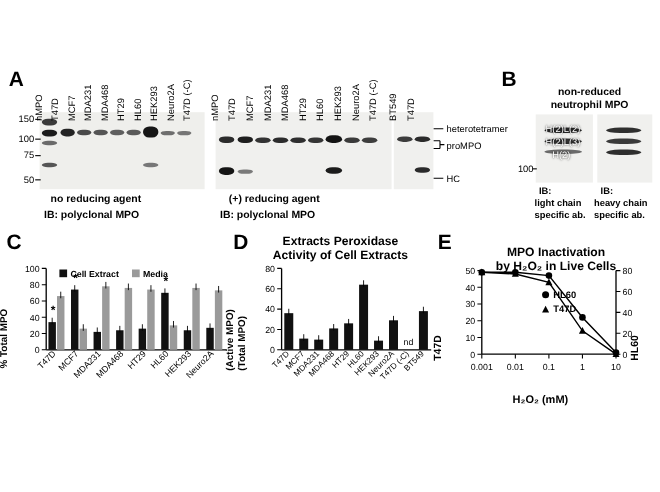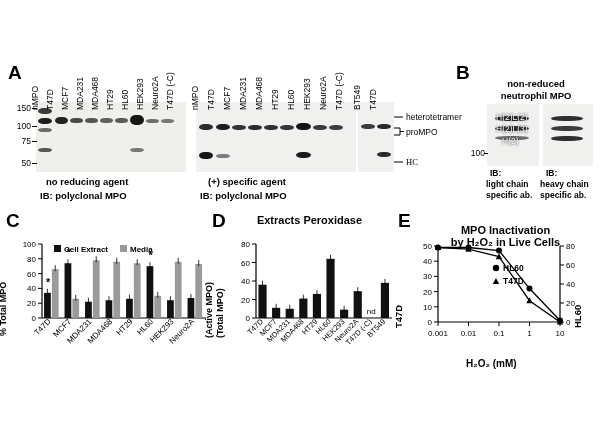--- a/index.html
+++ b/index.html
@@ -79,39 +79,39 @@
   <div class="lbl" style="left:216px;top:100px;"><span class="rot90" style="display:inline-block;">T47D</span></div>
   <div class="lbl" style="left:232px;top:100px;"><span class="rot90" style="display:inline-block;">MCF7</span></div>
   <div class="lbl" style="left:248px;top:100px;"><span class="rot90" style="display:inline-block;">MDA231</span></div>
   <div class="lbl" style="left:264px;top:100px;"><span class="rot90" style="display:inline-block;">MDA468</span></div>
   <div class="lbl" style="left:280px;top:100px;"><span class="rot90" style="display:inline-block;">HT29</span></div>
   <div class="lbl" style="left:296px;top:100px;"><span class="rot90" style="display:inline-block;">HL60</span></div>
   <div class="lbl" style="left:312px;top:100px;"><span class="rot90" style="display:inline-block;">HEK293</span></div>
   <div class="lbl" style="left:328px;top:100px;"><span class="rot90" style="display:inline-block;">Neuro2A</span></div>
   <div class="lbl" style="left:344px;top:100px;"><span class="rot90" style="display:inline-block;">T47D (-C)</span></div>
 
-  <div class="lbl-b" style="left:208px;top:176px;font-size:9.5px;">(+) specific agent</div>
+  <div class="lbl-b" style="left:208px;top:176px;font-size:9.5px;">(+) reducing agent</div>
   <div class="lbl-b" style="left:200px;top:190px;font-size:9.5px;">IB: polyclonal MPO</div>
 
   <div class="blot" id="blotA3" style="left:358px;top:102px;width:36px;height:70px;background:#f0f0ee;">
     <div class="band" style="left:3px;top:22px;width:14px;height:5px;background:#3c3c3c;"></div>
     <div class="band" style="left:19px;top:22px;width:14px;height:5px;background:#2a2a2a;"></div>
     <div class="band" style="left:19px;top:50px;width:14px;height:5px;background:#2a2a2a;"></div>
   </div>
   <div class="lbl" style="left:362px;top:100px;"><span class="rot90" style="display:inline-block;">BT549</span></div>
   <div class="lbl" style="left:378px;top:100px;"><span class="rot90" style="display:inline-block;">T47D</span></div>
 
   <svg style="position:absolute;left:394px;top:110px;width:14px;height:62px;">
     <path d="M0 7 L9 7" stroke="#000" stroke-width="1" fill="none"></path>
     <path d="M0 18 L6 18 M0 25 L6 25 M6 18 L6 25 M6 21.5 L10 21.5" stroke="#000" stroke-width="1" fill="none"></path>
     <path d="M0 52 L9 52" stroke="#000" stroke-width="1" fill="none"></path>
   </svg>
   <div class="lbl" style="left:406px;top:112px;">heterotetramer</div>
   <div class="lbl" style="left:406px;top:127px;">proMPO</div>
-  <div class="lbl" style="left:406px;top:157px;font-family:Liberation Serif, serif;">HC</div>
+  <div class="lbl" style="left:406px;top:157px;">HC</div>
 
   <div class="panel-letter" style="left:456px;top:62px;">B</div>
   <div class="ttl" style="left:476px;top:78px;width:120px;font-size:9.5px;">
     <span>non-reduced</span><br>
     <span>neutrophil MPO</span>
   </div>
   <div class="blot" style="left:487px;top:104px;width:52px;height:62px;background:#f0f0ee;">
     <div class="band" style="left:8px;top:12px;width:34px;height:5px;background:#2a2a2a;"></div>
     <div class="band" style="left:8px;top:22px;width:34px;height:5px;background:#343434;"></div>
     <div class="band" style="left:8px;top:32px;width:34px;height:4px;background:#6a6a6a;"></div>
@@ -202,20 +202,21 @@
       <text x="128.55" y="21.200000000000003" font-size="11" font-weight="bold" font-family="Liberation Sans, sans-serif">*</text>
       <rect x="34" y="7" width="7" height="7" fill="#111111"></rect>
       <text x="44" y="14" font-size="8" font-weight="bold" font-family="Liberation Sans, sans-serif">Cell Extract</text>
       <rect x="100" y="7" width="7" height="7" fill="#9a9a9a"></rect>
       <text x="110" y="14" font-size="8" font-weight="bold" font-family="Liberation Sans, sans-serif">Media</text>
     </svg>
 
   <div class="panel-letter" style="left:212px;top:210px;">D</div>
   <div class="ttl" style="left:232px;top:214px;width:155px;">
     <span>Extracts Peroxidase</span><br>
+    <span>Activity of Cell Extracts</span>
   </div>
   <div style="position:absolute;left:214px;top:250px;height:90px;width:22px;">
     <div style="position:absolute;left:0px;bottom:0;"><span class="rot90" style="display:inline-block;font-size:9px;font-weight:bold;">(Active MPO)</span></div>
     <div style="position:absolute;left:11px;bottom:0;"><span class="rot90" style="display:inline-block;font-size:9px;font-weight:bold;">(Total MPO)</span></div>
   </div>
   <svg id="chartD" style="position:absolute;left:236px;top:238px;width:160px;height:130px;">
       <line x1="20" y1="6" x2="20" y2="80" stroke="#000" stroke-width="1.2"></line>
       <line x1="20" y1="80" x2="156" y2="80" stroke="#000" stroke-width="1.2"></line>
       <line x1="16" y1="80" x2="20" y2="80" stroke="#000" stroke-width="1"></line>
       <text x="14" y="83" text-anchor="end" font-size="8" font-family="Liberation Sans, sans-serif">0</text>

